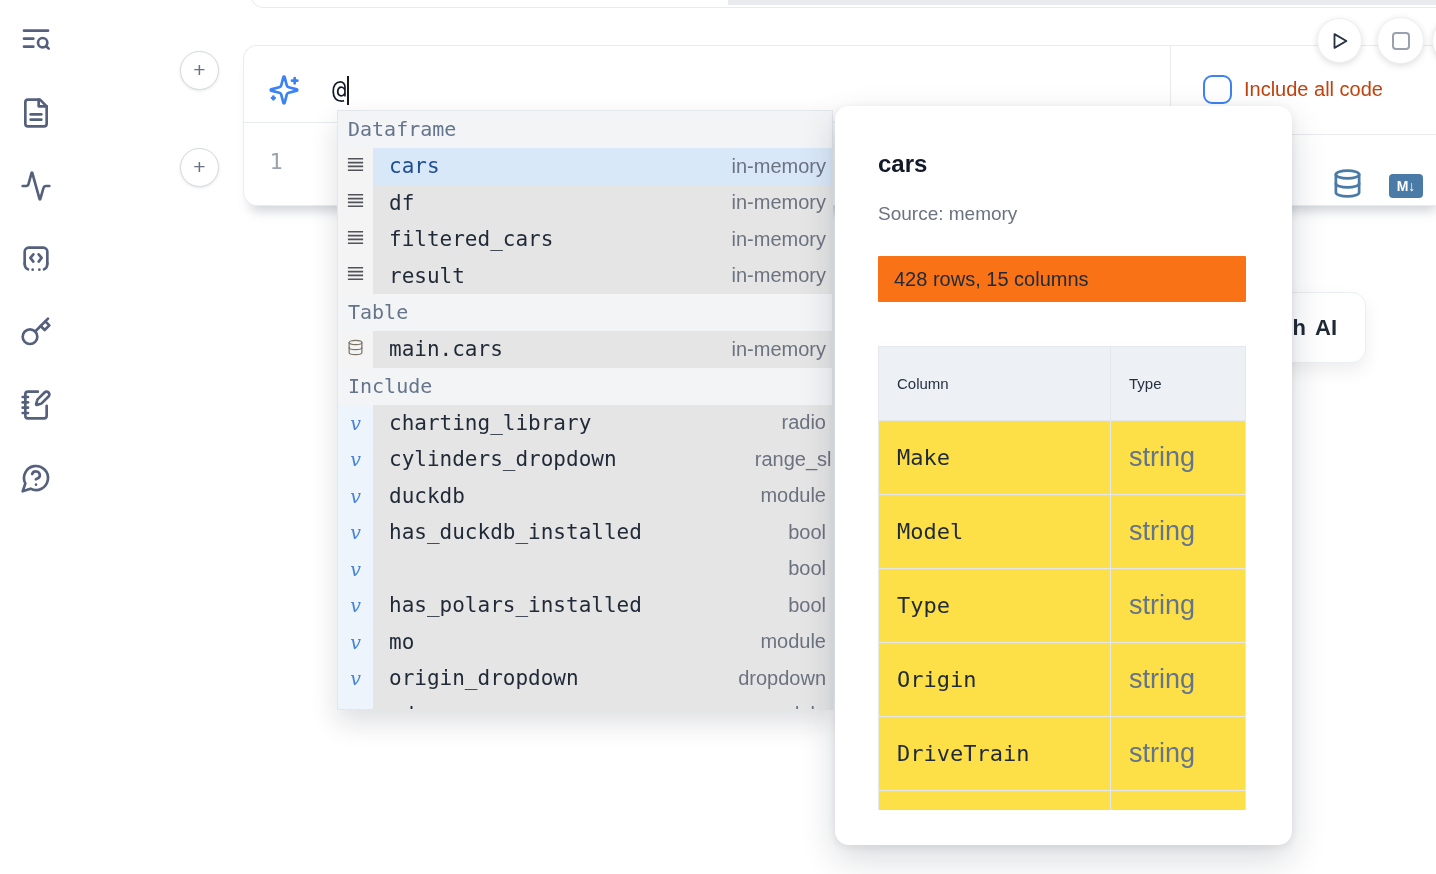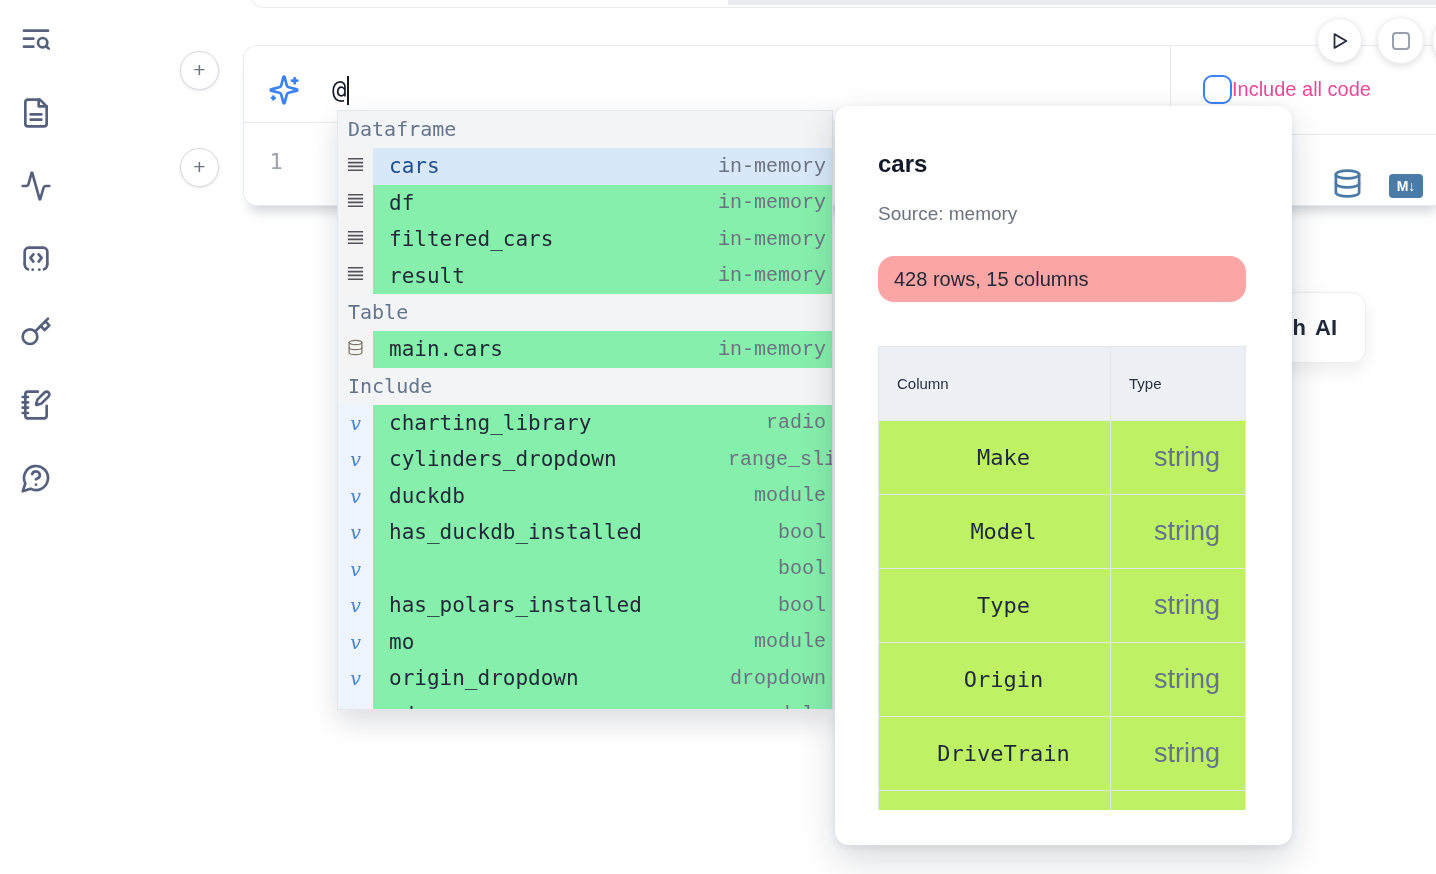--- a/index.html
+++ b/index.html
@@ -38,21 +38,21 @@
   #right-divider { position:absolute; left:926px; top:88px; width:274px; height:1px; background:#e8eaed; }
   #sparkles { position:absolute; left:24px; top:28px; width:32px; height:32px; }
   #sparkles svg { width:32px; height:32px; stroke:#3b82f6; stroke-width:2; fill:none;
     stroke-linecap:round; stroke-linejoin:round; }
   #prompt-input { position:absolute; left:88px; top:24px; width:800px; height:40px;
     display:flex; align-items:center; font-size:24px; color:#111827; cursor:text; }
   #caret { display:inline-block; width:2px; height:29px; background:#1a1a1a; margin-left:1px; }
   #include-row { position:absolute; left:959px; top:29px; display:flex; align-items:center; }
   #include-checkbox { width:29px; height:29px; border:2.5px solid #3d82f4; border-radius:9px;
     background:#fff; cursor:pointer; }
-  #include-label { font-size:20px; color:#ec4899; }
+  #include-label { margin-left:12px; font-size:20px; color:#c2410c; }
   #line-no { position:absolute; left:12px; top:103px; width:40px; text-align:center;
     font-size:22px; color:#9ba3ad; }
   #cell-toolbar { position:absolute; left:1088px; top:122px; display:flex; align-items:center; gap:26px; }
   #db-toolbar-icon svg { width:31px; height:31px; stroke:#4a7ba6; stroke-width:2.1; fill:none;
     stroke-linecap:round; stroke-linejoin:round; }
   #md-toolbar-icon { width:34px; height:24px; background:#4a7ba6; border-radius:4px;
     color:#fff; font-weight:bold; font-size:14px; display:flex; align-items:center;
     justify-content:center; letter-spacing:0; }
 
   
@@ -69,60 +69,60 @@
   
   #ai-button { position:absolute; left:1238px; top:292px; width:128px; height:71px;
     background:#fff; border:1px solid #eceef1; border-radius:14px; z-index:20;
     box-shadow:0 8px 18px rgba(0,0,0,.07); display:flex; align-items:center;
     justify-content:flex-end; padding-right:28px; font-weight:bold; font-size:22px;
     color:#1f2937; cursor:pointer; }
   #ai-button .frag { margin-right:9px; }
 
   
   #completion { position:absolute; left:337px; top:110px; width:496px; height:600px;
-    background:#86efac; border:1px solid #e3e6ea; box-shadow:0 12px 26px rgba(16,24,40,.14);
+    background:#e5e5e5; border:1px solid #e3e6ea; box-shadow:0 12px 26px rgba(16,24,40,.14);
     overflow:hidden; z-index:30; }
   .c-header { height:37px; background:#f3f4f6; color:#64748b; font-size:20px;
     line-height:37px; padding-left:10px; font-family:"DejaVu Sans Mono", monospace; }
   .c-item { display:flex; align-items:stretch; height:36.5px; cursor:pointer; }
   .c-gutter { width:35px; flex:none; display:flex; align-items:center; justify-content:center; }
   .c-gutter.g-gray { background:#f4f4f5; }
   .c-gutter.g-blue { background:#edf4fc; }
   .c-main { flex:1; display:flex; align-items:center; overflow:hidden; }
   .c-item.selected .c-main { background:#d9e8f8; }
   .c-name { margin-left:16px; font-size:21px; color:#1f2937;
     font-family:"DejaVu Sans Mono", monospace; white-space:pre; }
   .c-item.selected .c-name { color:#1d4e8f; }
   .c-meta { margin-left:auto; margin-right:6px; font-size:20px; color:#6b7280;
-    font-family:Liberation Mono, monospace; white-space:pre; }
+    font-family:Liberation Sans, sans-serif; white-space:pre; }
   .c-meta.clip { margin-right:-4px; }
   .hamb-icon svg { width:19px; height:19px; stroke:#52525b; stroke-width:1.7; fill:none; }
   .tbl-icon svg { width:17px; height:17px; stroke:#7a7265; stroke-width:1.7; fill:none;
     stroke-linecap:round; stroke-linejoin:round; }
   .var-icon { font-family:"DejaVu Serif", serif; font-style:italic; font-size:19px;
     color:#4584d8; }
 
   
   #popup { position:absolute; left:835px; top:106px; width:457px; height:739px;
     background:#fff; border-radius:14px; z-index:40;
     box-shadow:0 14px 36px rgba(15,23,42,.16), 0 2px 8px rgba(15,23,42,.08); }
   #popup-title { position:absolute; left:43px; top:44px; font-size:24px; font-weight:bold;
     color:#111827; }
   #popup-source { position:absolute; left:43px; top:97px; font-size:19px; color:#6b7280; }
   #popup-badge { position:absolute; left:43px; top:150px; width:368px; height:46px;
-    background:#fca5a5; border-radius:16px; display:flex; align-items:center;
+    background:#f97316; border-radius:1px; display:flex; align-items:center;
     padding-left:16px; font-size:20px; color:#212a38; }
   #schema-wrap { position:absolute; left:43px; top:240px; width:369px; height:464px;
     overflow:hidden; }
   #schema-table { border-collapse:collapse; width:368px; }
   #schema-table th, #schema-table td { border:1px solid #e4e7ec; text-align:left;
     height:74px; padding-left:18px; vertical-align:middle; }
   #schema-table th { background:#edf1f6; color:#26303e; font-size:15px; font-weight:normal; }
   #schema-table th.col-type, #schema-table td.col-type { width:135px; }
-  #schema-table td { background:#bef264;text-align:center; }
+  #schema-table td { background:#fde047; }
   td.cell-name { font-family:"DejaVu Sans Mono", monospace; font-size:22px; color:#1f2937; }
   td.cell-type { font-size:27px; color:#64748b; }
 </style>
 </head>
 <body>
 
 <div id="stage">
 
   <div id="prev-cell"></div>
   <div id="prev-strip"></div>

